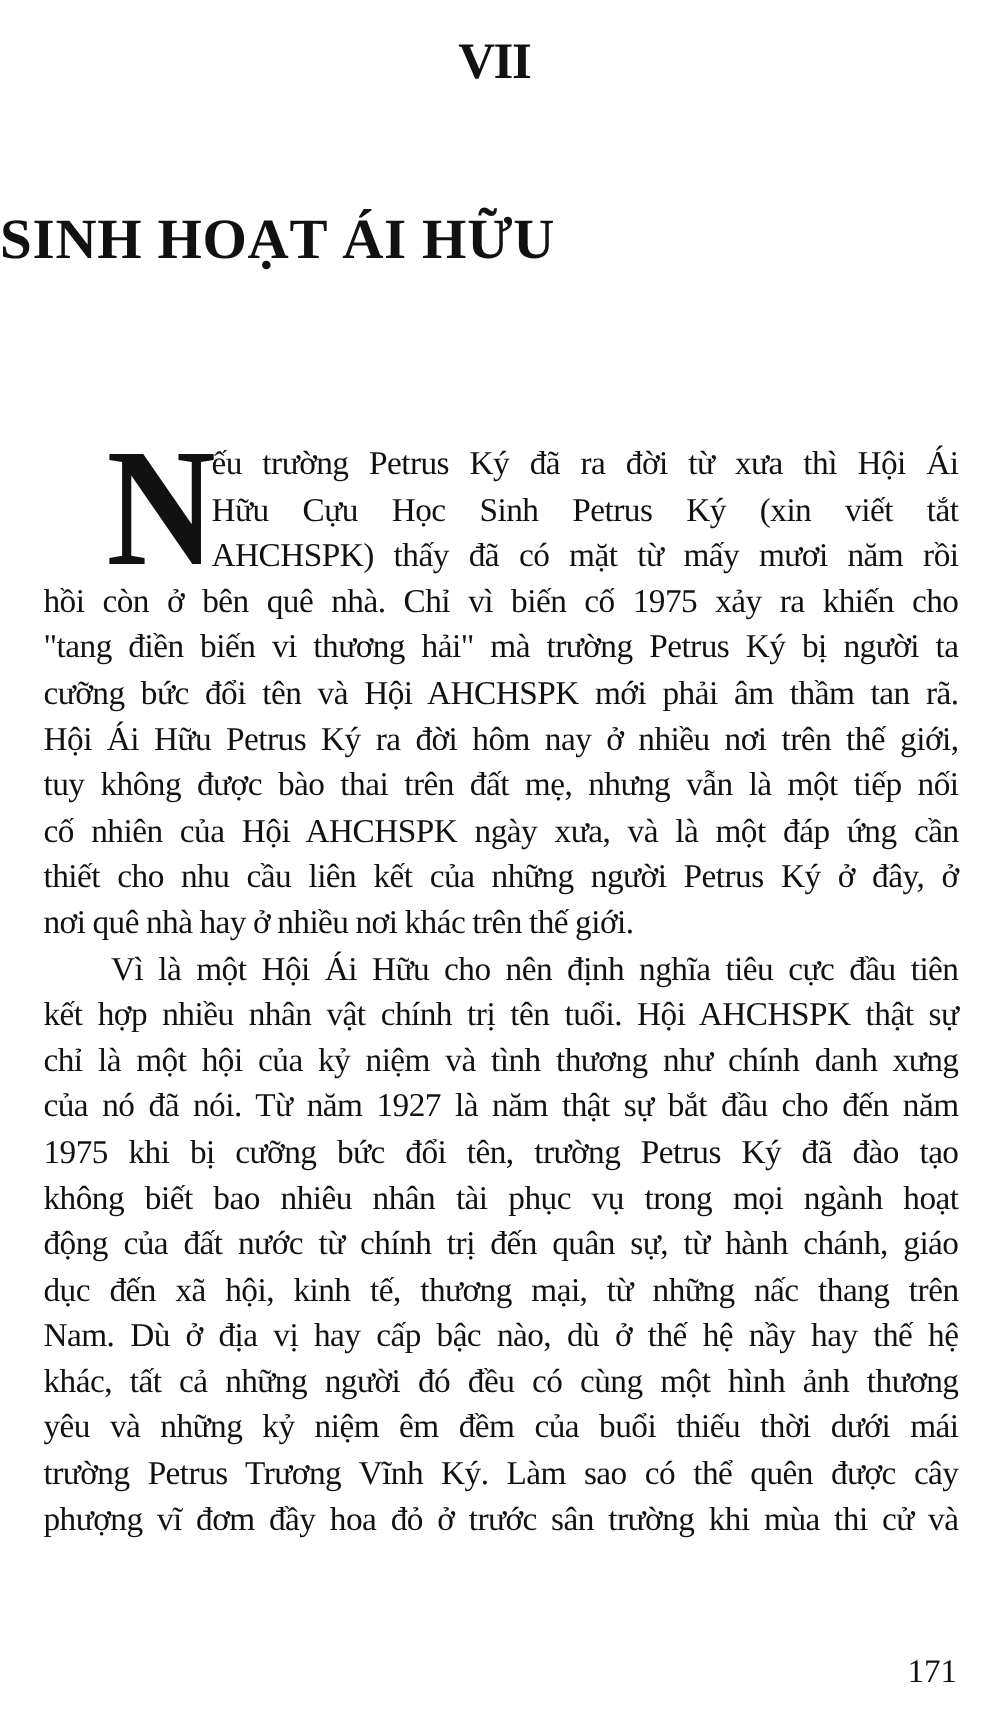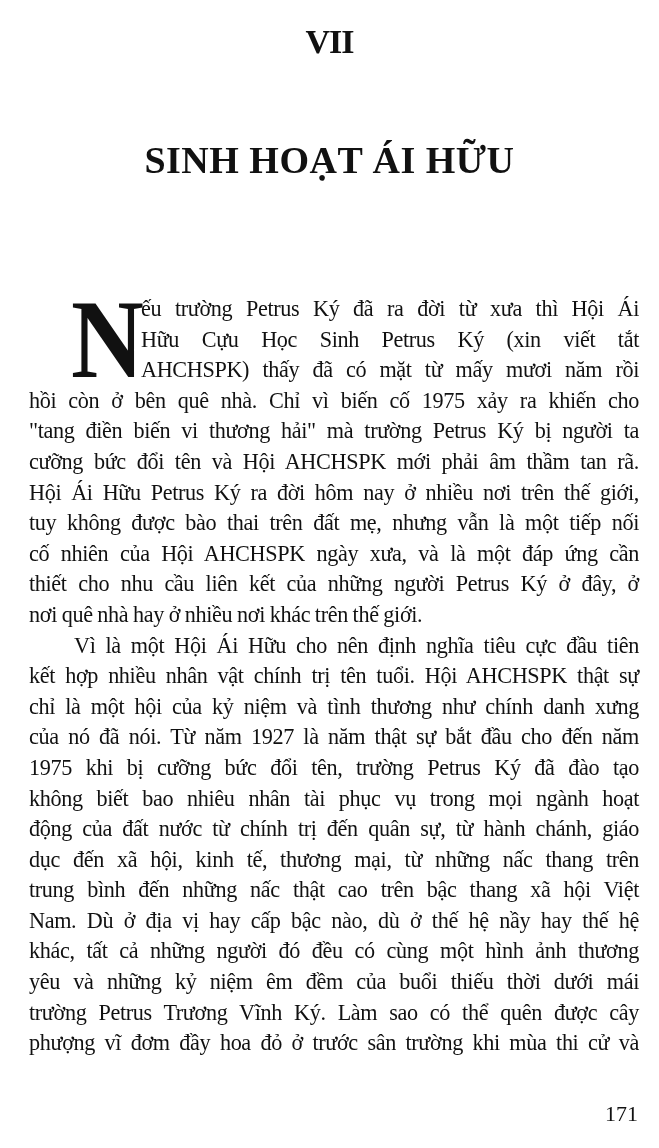--- a/index.html
+++ b/index.html
@@ -24,21 +24,21 @@
     font-weight: bold;
     font-size: 34px;
     letter-spacing: -1px;
     line-height: 40px;
   }
   .chapter-title {
     position: absolute;
     top: 138px;
     left: 0;
     width: 659px;
-    text-align: center;
+    text-align: left;
     font-weight: bold;
     font-size: 38px;
     line-height: 44px;
     letter-spacing: 0.5px;
   }
   .body-text {
     position: absolute;
     top: 294px;
     left: 29px;
     width: 610px;
@@ -111,21 +111,20 @@
   </div>
   <div>
     <span class="line para-indent">Vì là một Hội Ái Hữu cho nên định nghĩa tiêu cực đầu tiên</span>
     <span class="line">kết hợp nhiều nhân vật chính trị tên tuổi. Hội AHCHSPK thật sự</span>
     <span class="line">chỉ là một hội của kỷ niệm và tình thương như chính danh xưng</span>
     <span class="line">của nó đã nói. Từ năm 1927 là năm thật sự bắt đầu cho đến năm</span>
     <span class="line">1975 khi bị cưỡng bức đổi tên, trường Petrus Ký đã đào tạo</span>
     <span class="line">không biết bao nhiêu nhân tài phục vụ trong mọi ngành hoạt</span>
     <span class="line">động của đất nước từ chính trị đến quân sự, từ hành chánh, giáo</span>
     <span class="line">dục đến xã hội, kinh tế, thương mại, từ những nấc thang trên</span>
-    <span class="line">trung bình đến những nấc thật cao trên bậc thang xã hội Việt</span>
     <span class="line">Nam. Dù ở địa vị hay cấp bậc nào, dù ở thế hệ nầy hay thế hệ</span>
     <span class="line">khác, tất cả những người đó đều có cùng một hình ảnh thương</span>
     <span class="line">yêu và những kỷ niệm êm đềm của buổi thiếu thời dưới mái</span>
     <span class="line">trường Petrus Trương Vĩnh Ký. Làm sao có thể quên được cây</span>
     <span class="line">phượng vĩ đơm đầy hoa đỏ ở trước sân trường khi mùa thi cử và</span>
   </div>
 </div>
 
 <div class="page-number">171</div>
 

